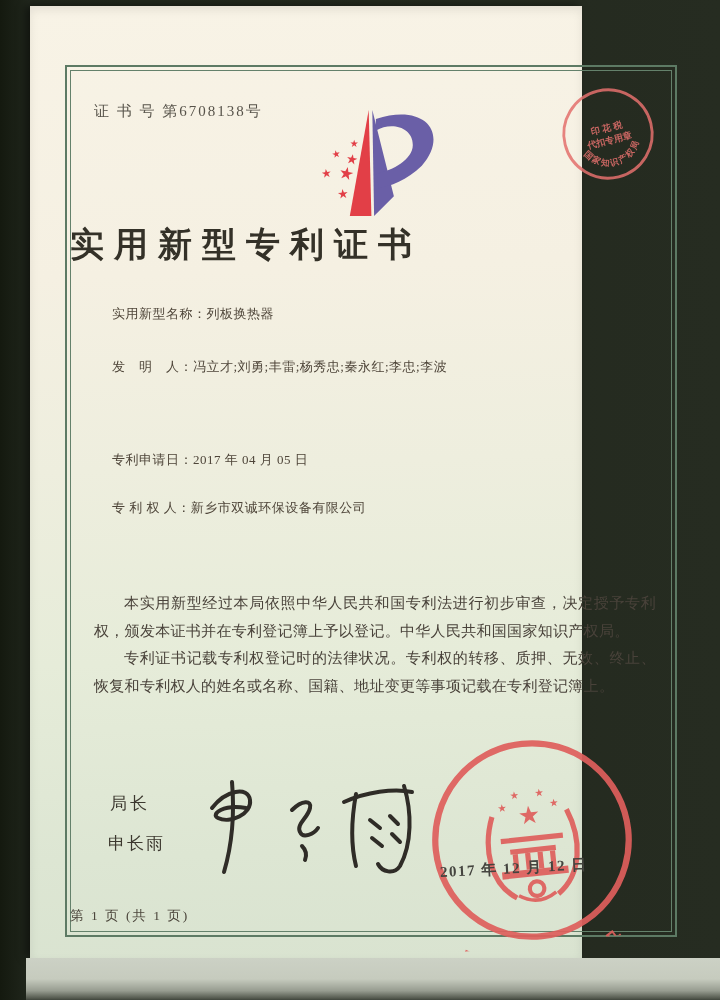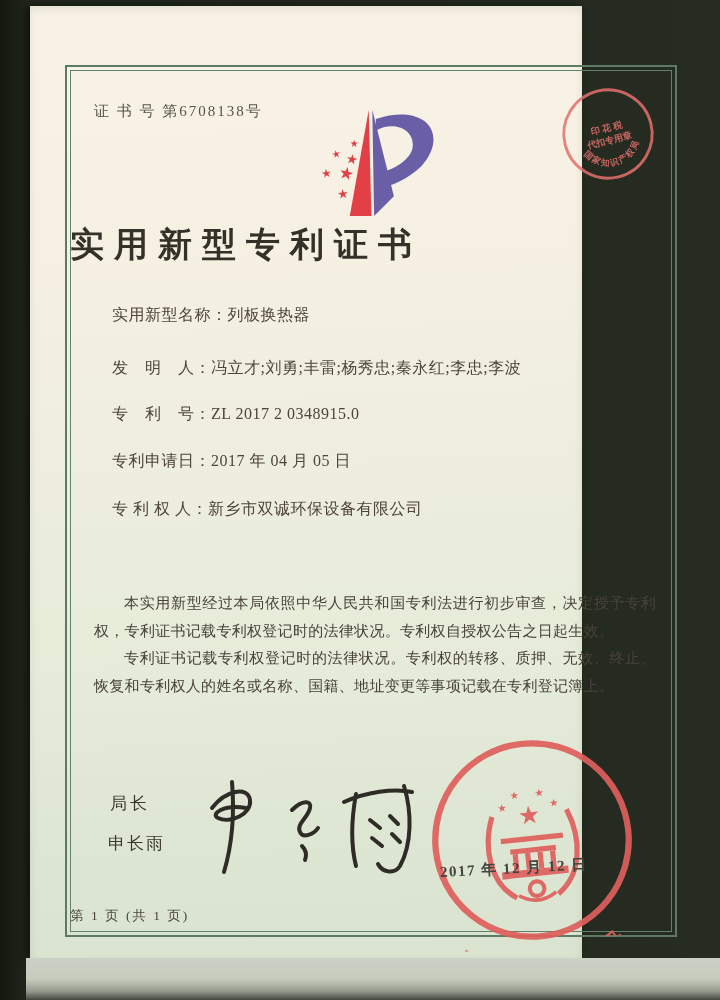--- a/index.html
+++ b/index.html
@@ -26,21 +26,21 @@
   .certno{
     position:absolute;left:64px;top:96px;
     font-size:15px;color:#57534a;letter-spacing:2px;white-space:nowrap;
   }
   .logo{position:absolute;left:255px;top:98px;width:180px;height:118px;}
   .title{
     position:absolute;left:40px;top:216px;width:600px;
     font-size:34px;font-weight:700;color:#343128;letter-spacing:10px;white-space:nowrap;
   }
   .field{
-    position:absolute;left:82px;font-size:16px;color:#4e4539;
+    position:absolute;left:82px;font-size:13px;color:#4e4539;
     white-space:nowrap;letter-spacing:.5px;
   }
   .f0{top:299px}.f1{top:352px}.f2{top:398px}.f3{top:445px}.f4{top:493px}.f5{top:542px}
   .paras{position:absolute;left:64px;top:584px;width:562px;}
   .paras p{
     margin:0;font-size:15px;line-height:27.5px;color:#49423a;
     text-align:justify;text-indent:2em;letter-spacing:.3px;
   }
   .sig-title{position:absolute;left:80px;top:786px;font-size:17px;color:#3c382f;letter-spacing:3px;}
   .sig-name{position:absolute;left:78px;top:826px;font-size:17px;color:#3c382f;letter-spacing:2px;}
@@ -86,32 +86,29 @@
   </svg>
 
   <div class="title">实用新型专利证书</div>
 
   <div class="field f0">
     <span>实用新型名称：</span><span>列板换热器</span>
   </div>
   <div class="field f1">
     <span>发　明　人：</span><span>冯立才;刘勇;丰雷;杨秀忠;秦永红;李忠;李波</span>
   </div>
-  <div class="field f2">
-    <span>专　利　号：</span><span>ZL 2017 2 0348915.0</span>
-  </div>
   <div class="field f3">
     <span>专利申请日：</span><span>2017 年 04 月 05 日</span>
   </div>
   <div class="field f4">
     <span>专 利 权 人：</span><span>新乡市双诚环保设备有限公司</span>
   </div>
 
   <div class="paras">
-    <p>本实用新型经过本局依照中华人民共和国专利法进行初步审查，决定授予专利权，专利证书记载专利权登记时的法律状况。专利权自授权公告之日起生效。</p>
+    <p>本实用新型经过本局依照中华人民共和国专利法进行初步审查，决定授予专利权，颁发本证书并在专利登记簿上予以登记。中华人民共和国国家知识产权局。</p>
     <p>专利证书记载专利权登记时的法律状况。专利权的转移、质押、无效、终止、恢复和专利权人的姓名或名称、国籍、地址变更等事项记载在专利登记簿上。</p>
   </div>
 
   <div class="sig-title">局长</div>
   <div class="sig-name">申长雨</div>
 
   <svg class="sig-svg" viewBox="0 0 240 110">
     <g fill="none" stroke="#2f2c27" stroke-width="4" stroke-linecap="round" stroke-linejoin="round">
       <path d="M22,36 C36,18 58,14 60,28 C62,42 40,52 28,46 C20,42 34,32 56,36"></path>
       <path d="M42,10 C44,34 44,66 34,100"></path>

